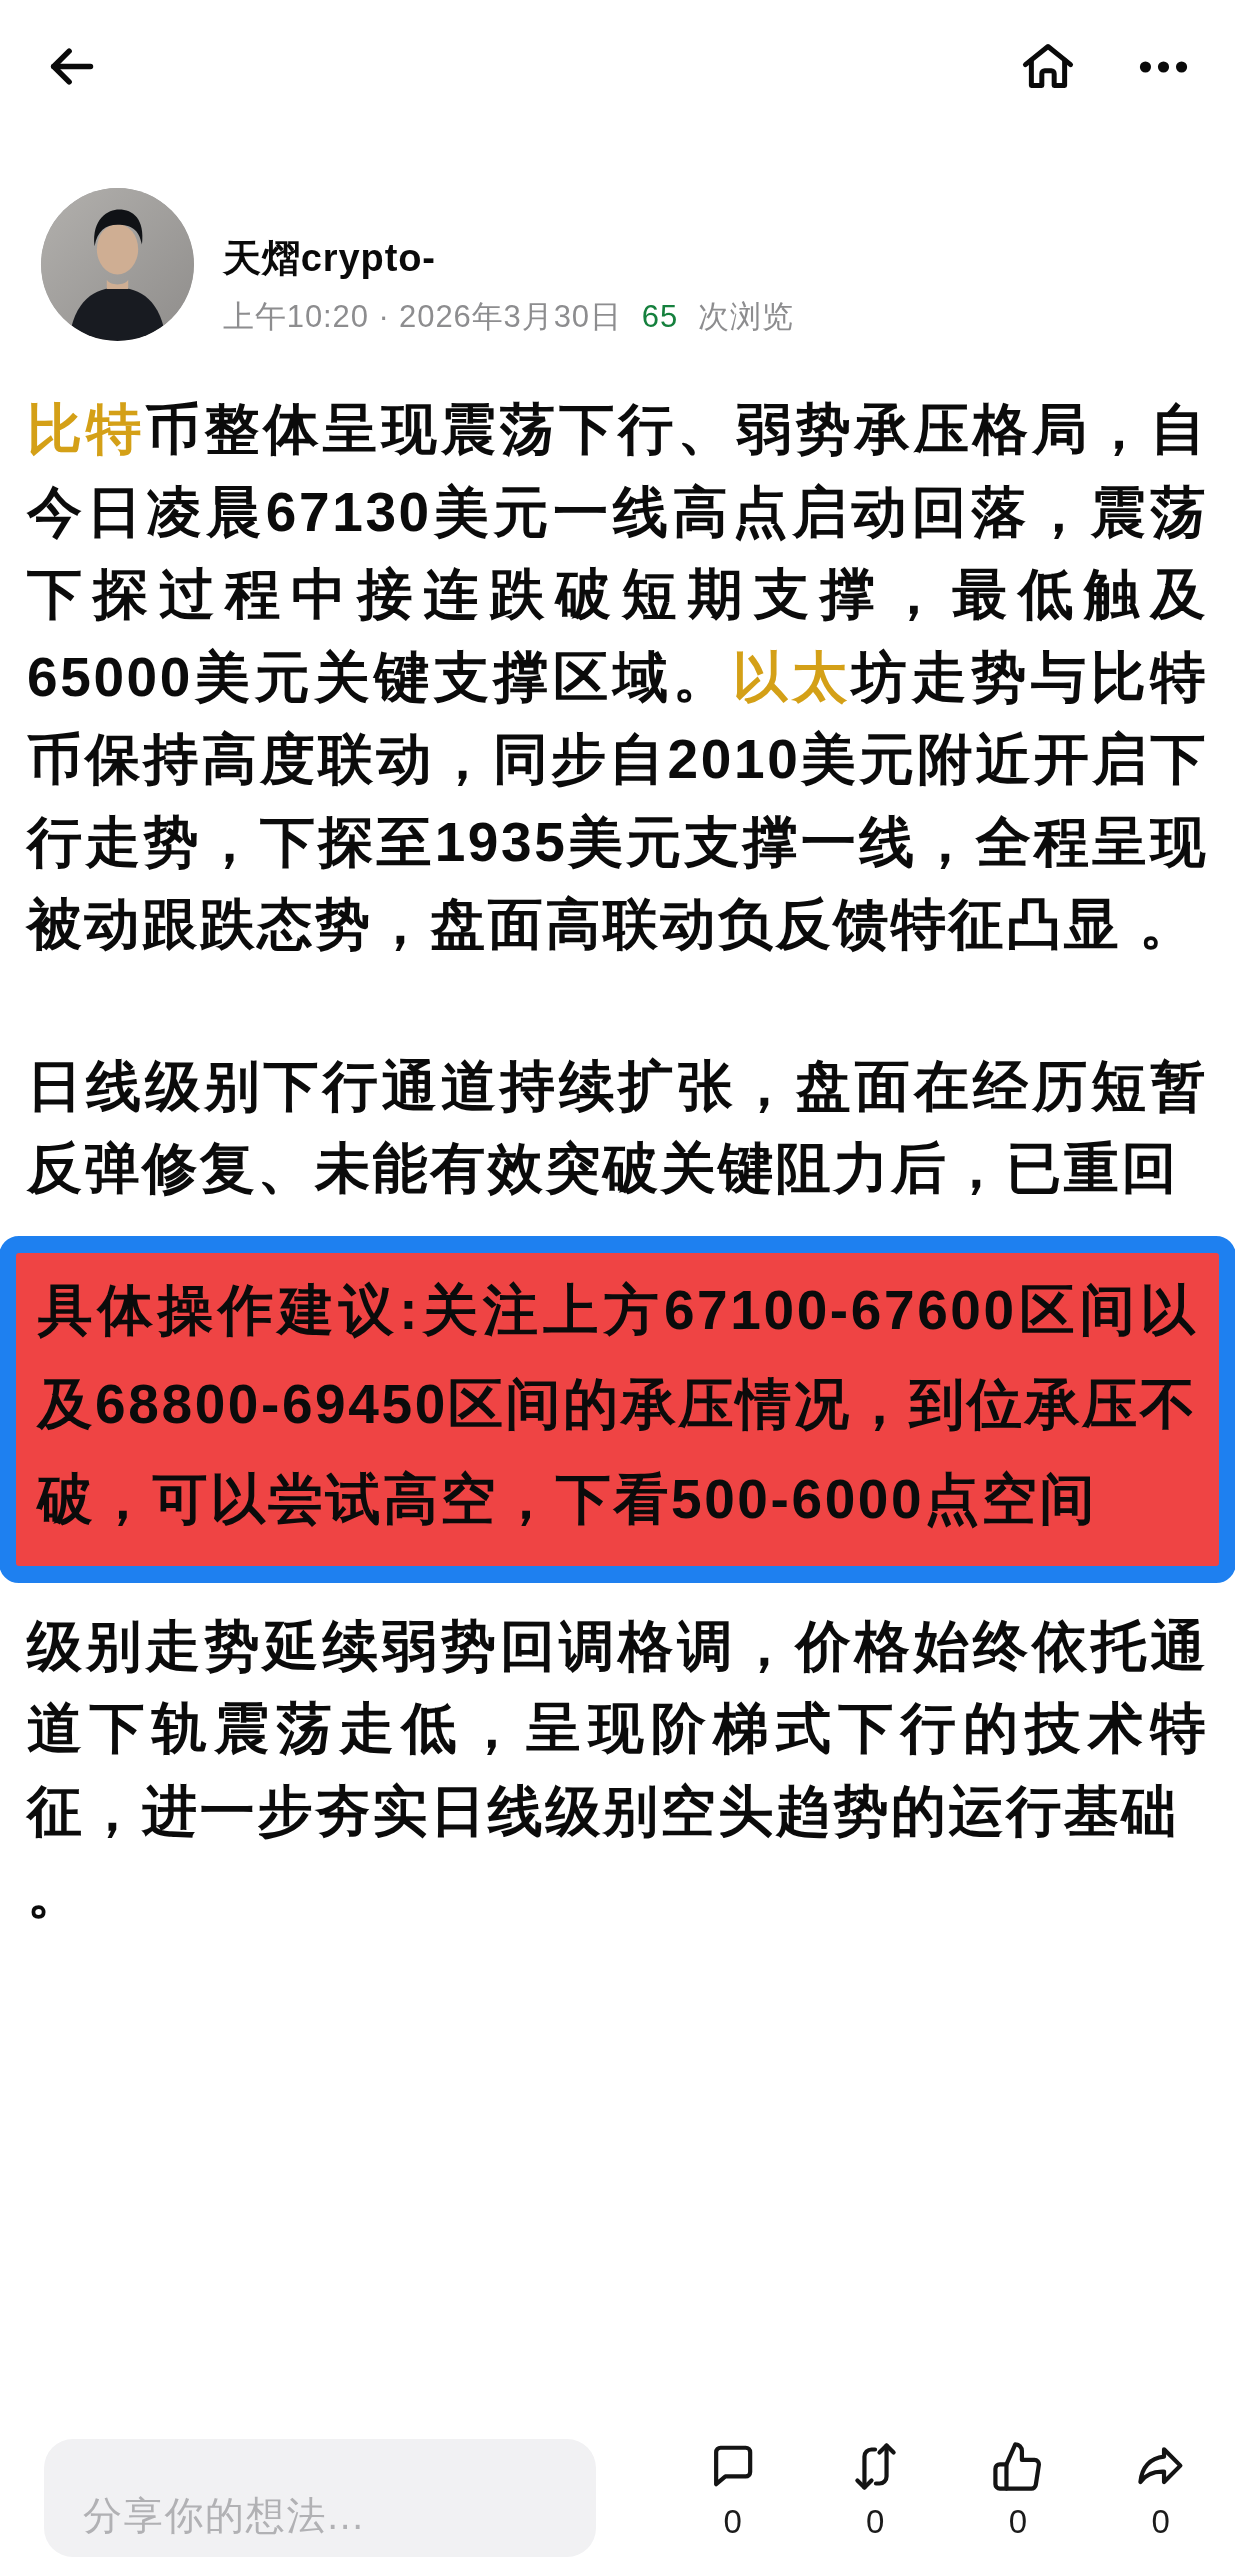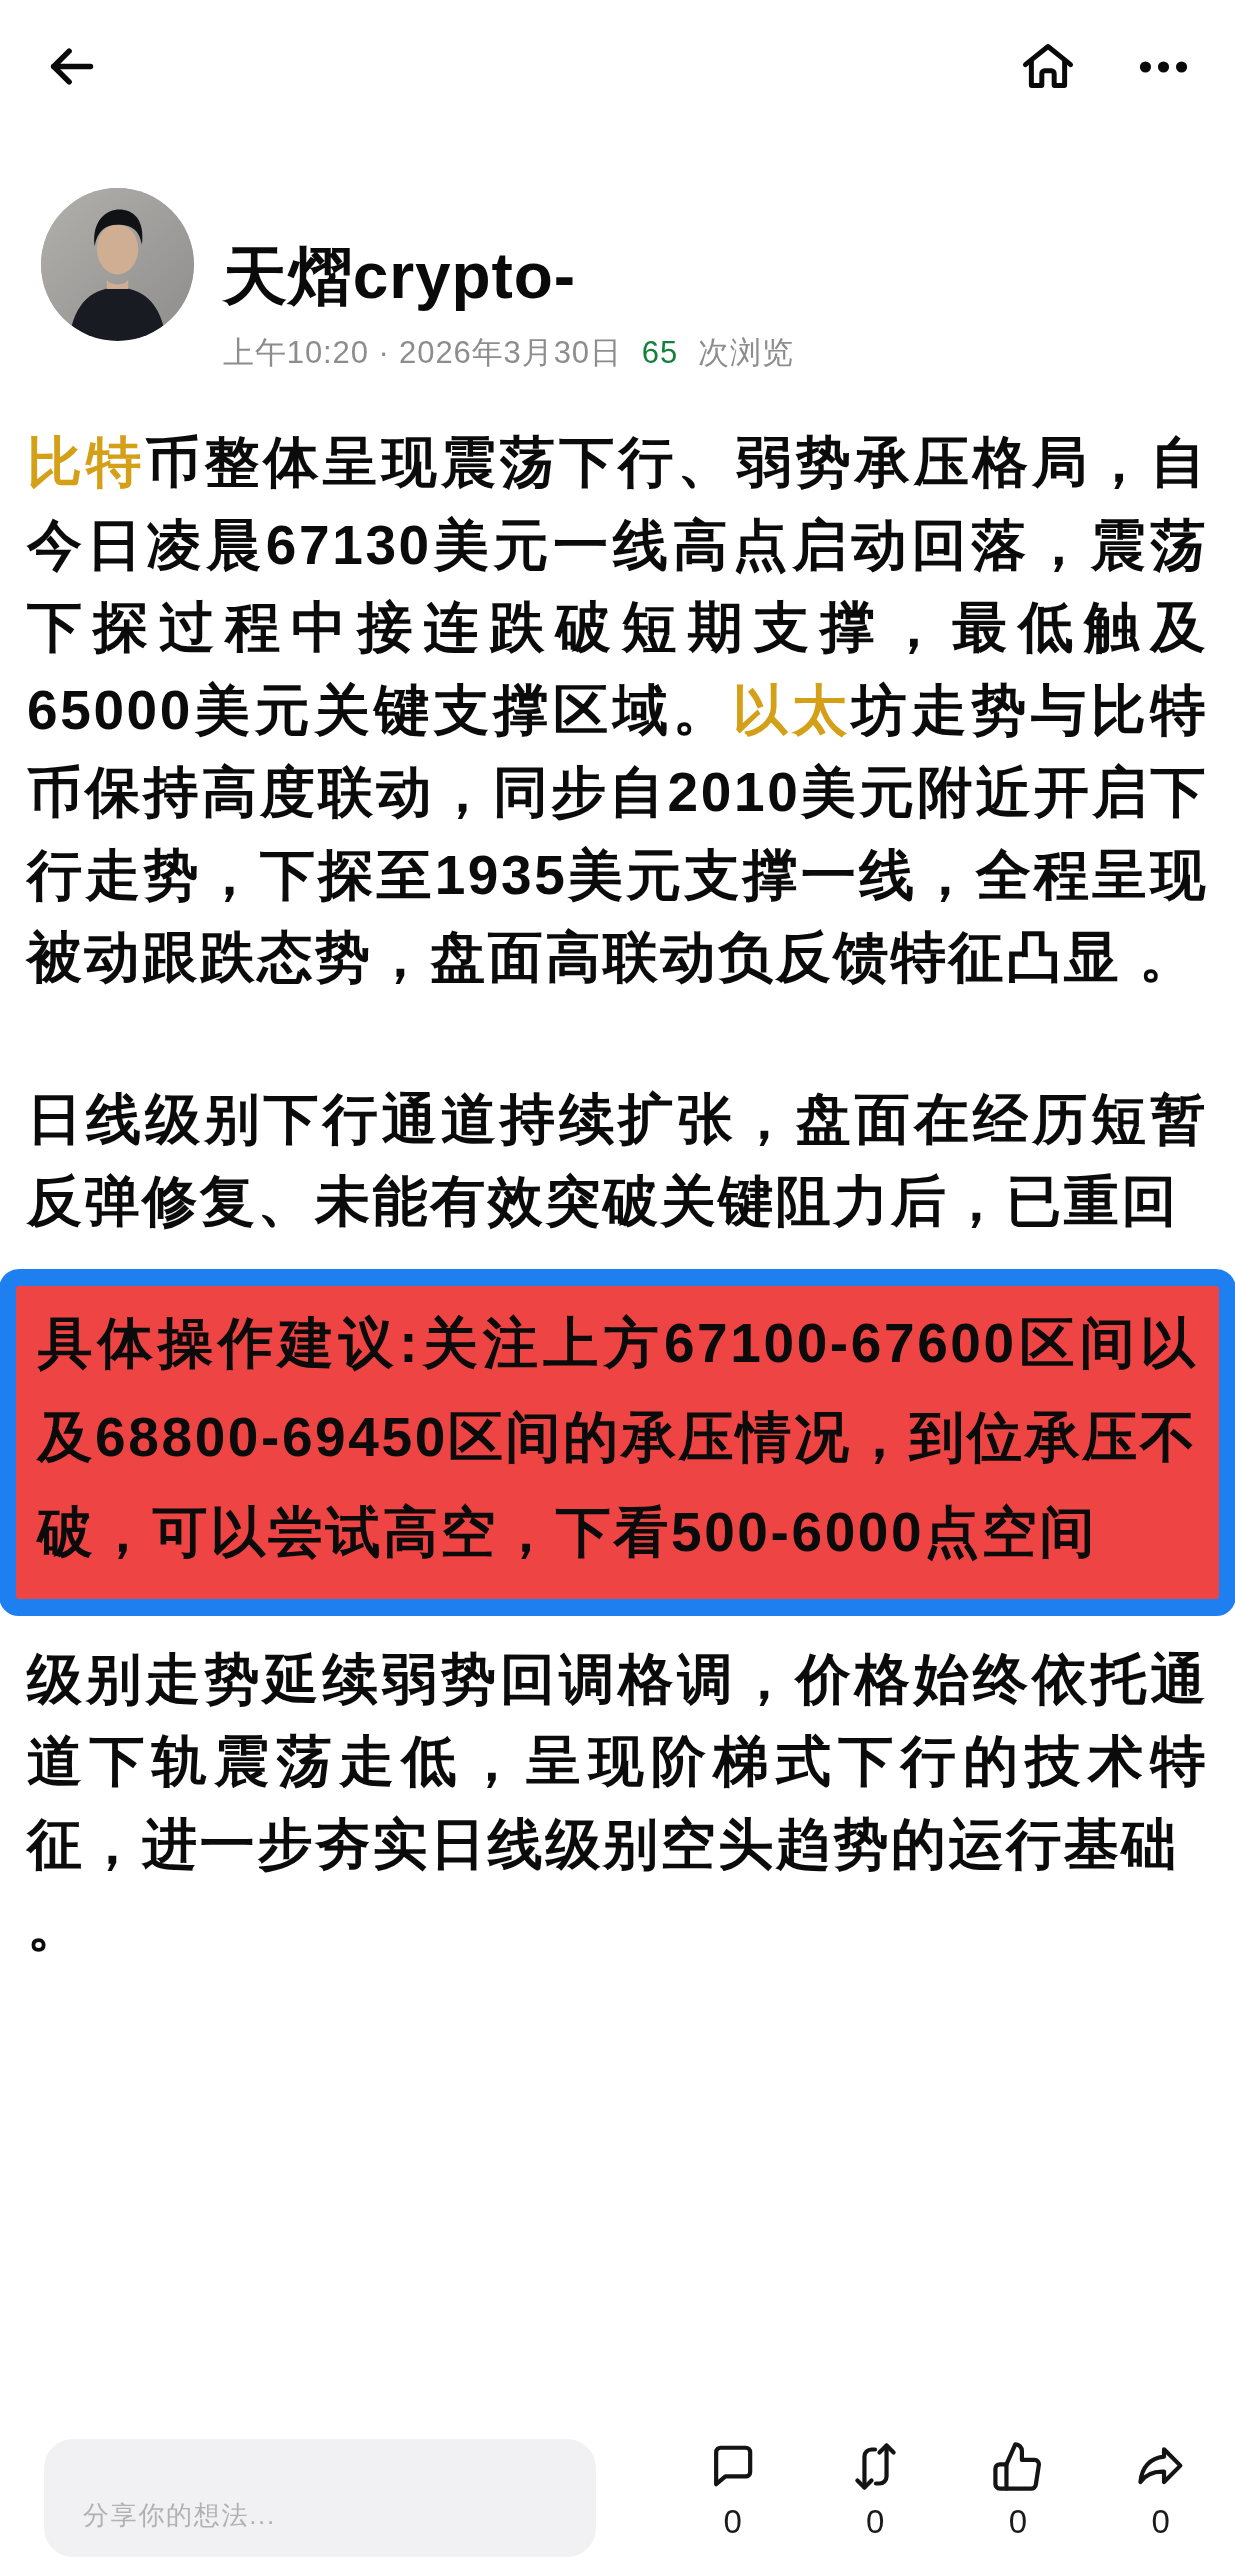--- a/index.html
+++ b/index.html
@@ -34,21 +34,21 @@
     display:flex;align-items:flex-start;gap:29px;
   }
   .avatar{
     width:153px;height:153px;border-radius:50%;
     overflow:hidden;flex:0 0 auto;
     background:#a3a1a0;
   }
   .avatar svg{display:block;width:100%;height:100%;}
   .profile-text{padding-top:45px;display:flex;flex-direction:column;gap:12px;}
   .profile-name{
-    font-size:64px;font-weight:700;color:#0a0a0a;letter-spacing:0.9px;
+    font-size:38px;font-weight:700;color:#0a0a0a;letter-spacing:0.9px;
   }
   .profile-meta{
     font-size:31px;color:#8d8d8f;display:flex;align-items:baseline;gap:20px;
     letter-spacing:0.9px;
   }
   .views-count{color:#15803d;font-weight:400;}
   
   .article{padding:0 27px;margin-top:47px;color:#0b0b0b;}
   .para{
     font-size:55px;font-weight:700;line-height:1.5;
@@ -77,21 +77,21 @@
   }
   .composer{
     margin:2.6px 0 0 44px;
     width:552px;height:118px;
     background:#f1f1f3;border-radius:29px;
     display:flex;align-items:center;
     padding:0 39px;
     cursor:text;
   }
   .composer-placeholder{
-    font-size:26px;color:#b1b1b4;letter-spacing:1.7px;
+    font-size:39px;color:#b1b1b4;letter-spacing:1.7px;
     white-space:nowrap;overflow:hidden;margin-top:36px;
   }
   .actions{
     position:absolute;right:27.4px;top:4.3px;
     width:522px;height:133px;
     display:flex;justify-content:space-between;
   }
   .action{
     background:none;border:none;cursor:pointer;
     display:flex;flex-direction:column;align-items:center;gap:12px;

